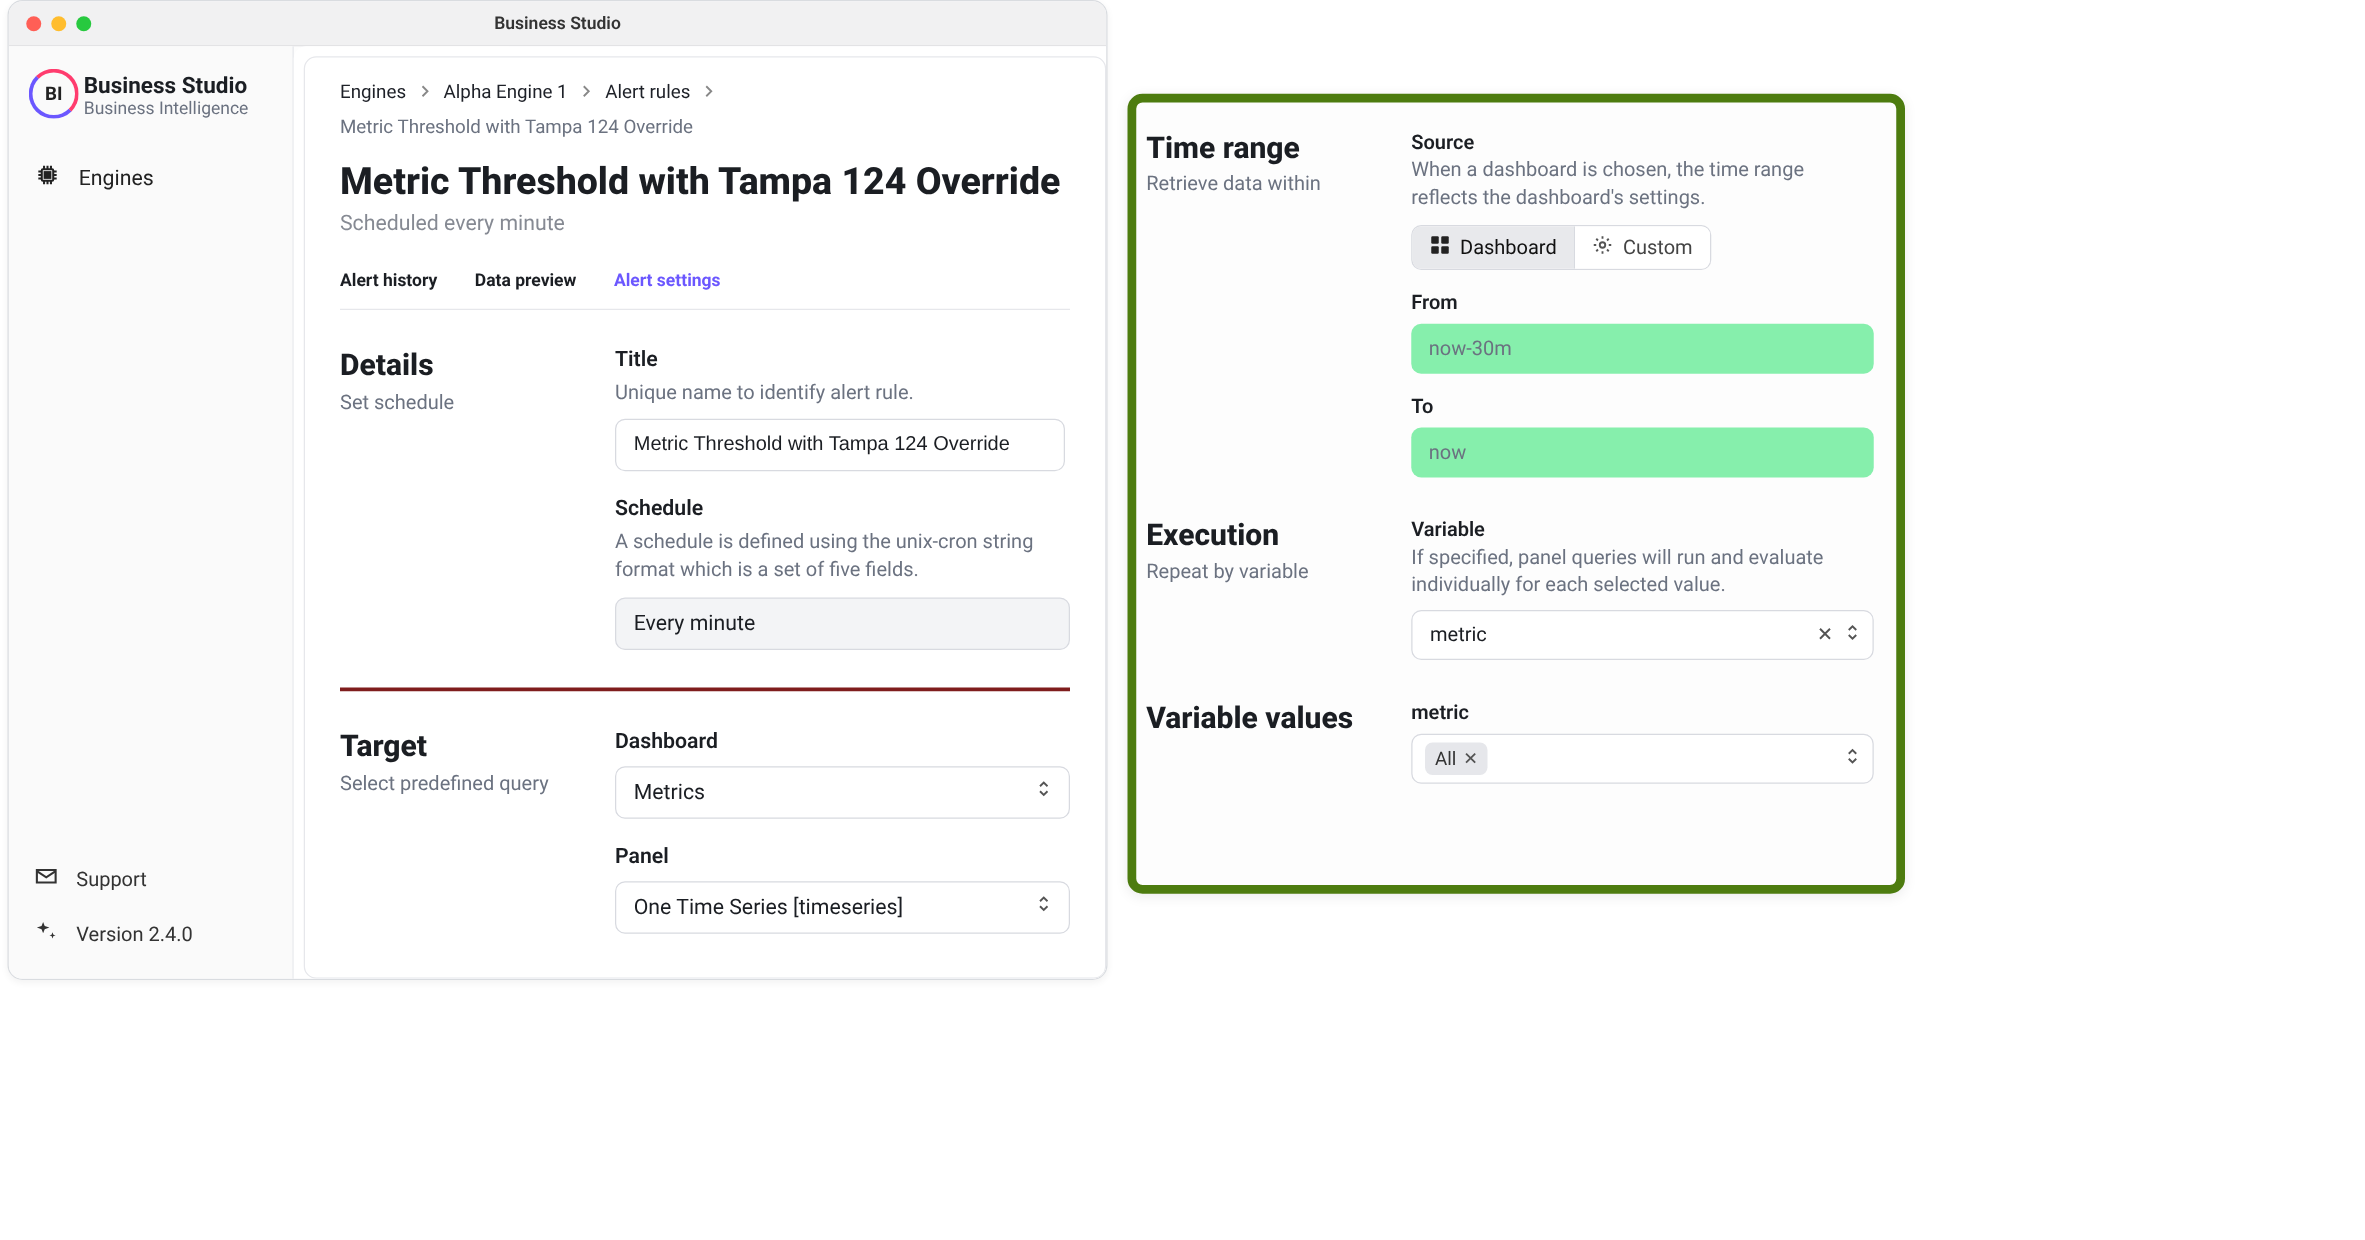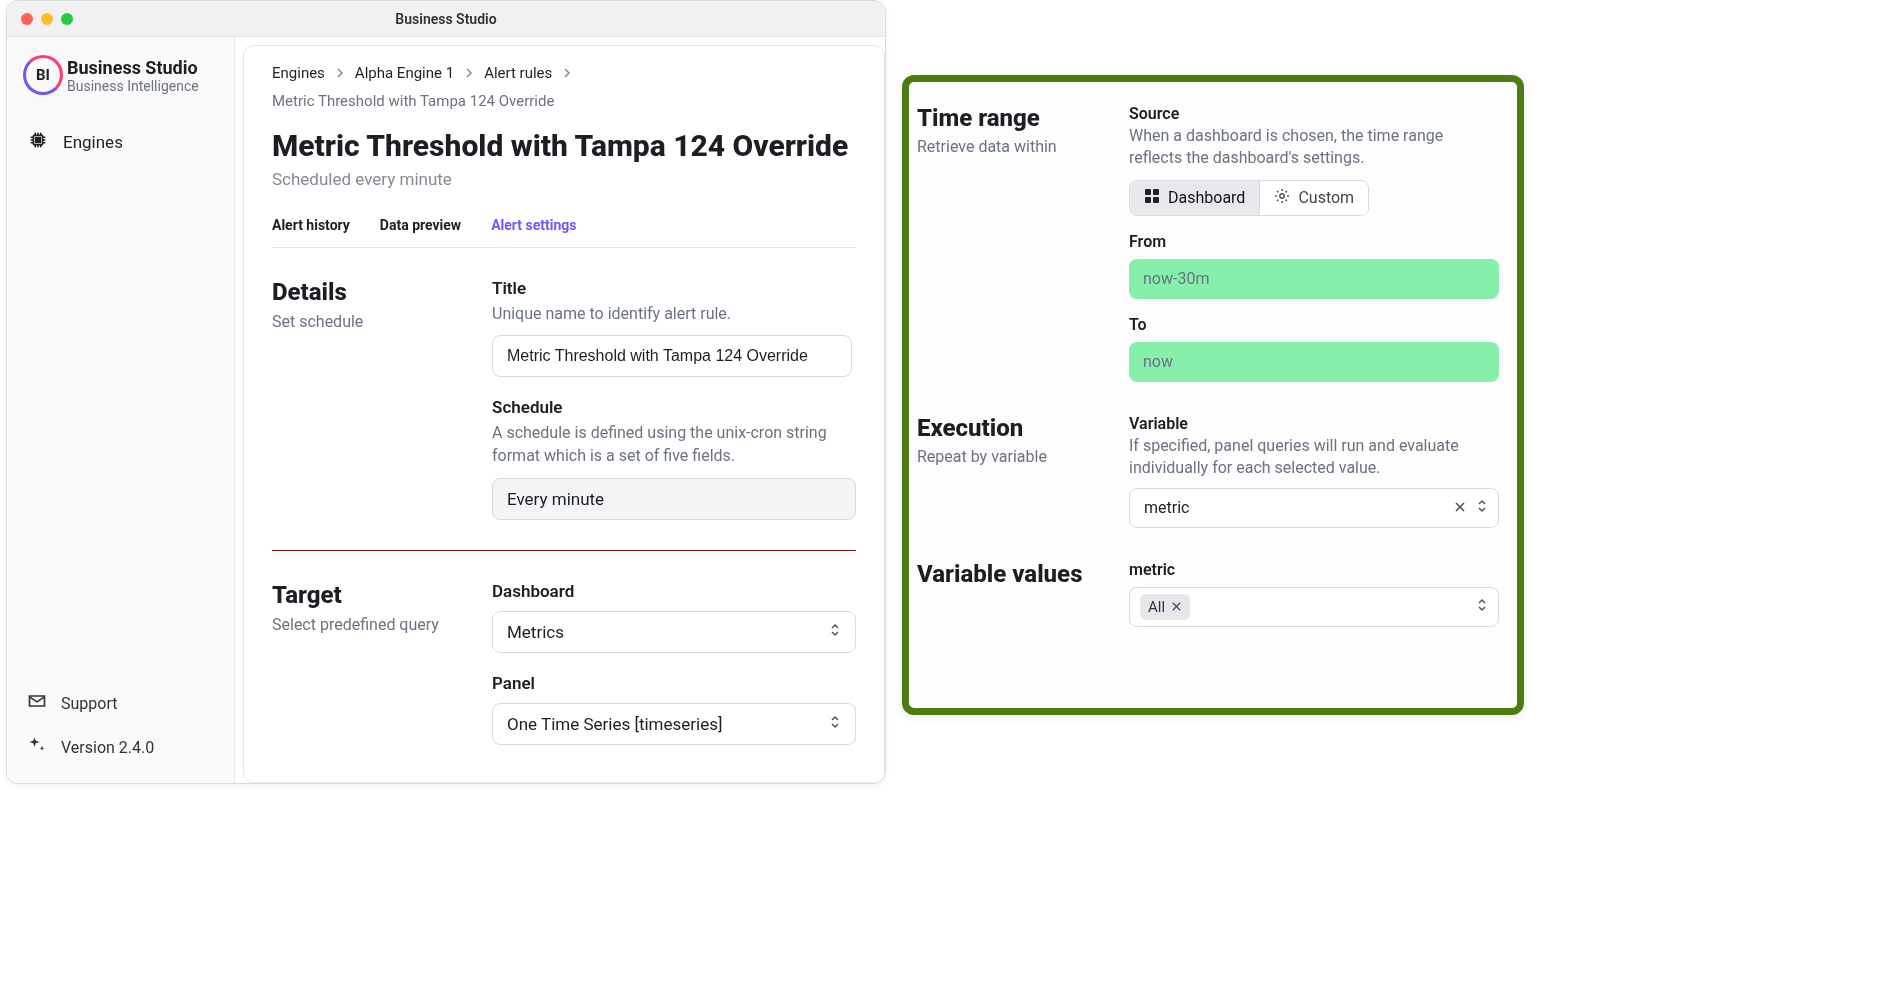--- a/index.html
+++ b/index.html
@@ -45,21 +45,21 @@
 
   .sidebar {
     position: absolute;
     top: 36px; left: 0; bottom: 0;
     width: 228px;
     border-right: 1px solid #e6e7eb;
     background: #fafafa;
     display: flex; flex-direction: column;
   }
   .brand {
-    display: flex; gap: 4px; align-items: center;
+    display: flex; gap: 4px; align-items: flex-end;
     padding: 18px 16px 14px 16px;
   }
   .brand-logo {
     width: 40px; height: 40px; border-radius: 50%;
     border: 3px solid;
     border-color: #ff3c6e #ff3c6e #6b57ff #6b57ff;
     display: flex; align-items: center; justify-content: center;
     font-size: 15px; font-weight: 700; color:#222;
   }
   .brand-text .name { font-size: 18px; font-weight: 700; }
@@ -113,21 +113,21 @@
   .tab { cursor: pointer; color:#1b1e23; padding-bottom: 10px; }
   .tab.active { color:#6b57ff; }
 
   .hr { height:1px; background:#e6e7eb; margin-top: 4px; }
 
   .section {
     display: grid;
     grid-template-columns: 210px 1fr;
     gap: 10px;
     padding: 30px 0;
-    border-bottom: 1px solid #7f1d1d;
+    border-bottom: 3px solid #7f1d1d;
   }
   .section:last-child { border-bottom: none; padding-bottom: 0;}
   .section-title { font-size: 24px; font-weight: 800; }
   .section-desc { font-size: 16px; color:#6b7280; margin-top: 6px; }
 
   .field-label { font-size: 17px; font-weight: 600; }
   .field-desc { font-size: 16px; color:#6b7280; margin-top: 4px; line-height: 1.45;}
   .field-gap { height: 20px; }
 
   .input-text {

